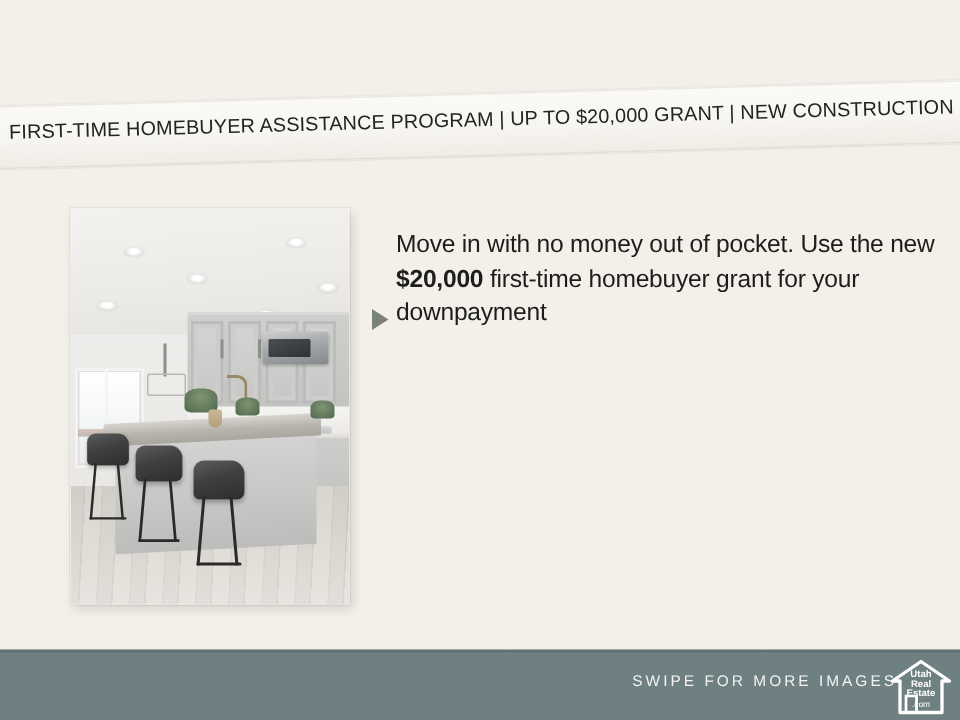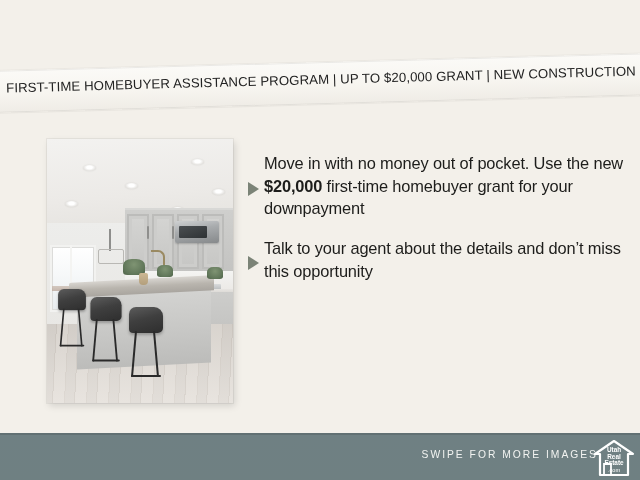--- a/index.html
+++ b/index.html
@@ -244,21 +244,21 @@
   
   .bullets {
     position: absolute;
     left: 248px;
     top: 152px;
     width: 382px;
   }
   .bullet {
     position: relative;
     display: flex;
-    align-items: center;
+    align-items: flex-end;
     margin-bottom: 17px;
   }
   .tri {
     flex: 0 0 auto;
     width: 0; height: 0;
     margin-top: 7px;
     margin-right: 5px;
     border-top: 7px solid transparent;
     border-bottom: 7px solid transparent;
     border-left: 11px solid #7b8377;
@@ -399,24 +399,20 @@
   </div>
 
   <div class="bullets">
 
     <div class="bullet">
       <span class="tri"></span>
       <div class="bullet-text"><span>Move in with no money out of pocket. Use the new </span><b>$20,000</b><span> first-time homebuyer grant for your downpayment</span></div>
     </div>
 
 
-    <div class="bullet">
-      <span class="tri"></span>
-      <div class="bullet-text"><span>Talk to your agent about the details and don’t miss this opportunity</span><b></b><span></span></div>
-    </div>
 
   </div>
 
   <div class="footer">
     <div class="swipe">SWIPE FOR MORE IMAGES</div>
 
     <div class="logo">
       <svg width="44" height="40" viewBox="0 0 44 40">
         <path d="M22 3 L41 16 L36 16 L36 37 L8 37 L8 16 L3 16 Z" fill="none" stroke="#ffffff" stroke-width="2.2" stroke-linejoin="round"></path>
         <path d="M12 37 L12 26 L19 26 L19 37" fill="none" stroke="#ffffff" stroke-width="1.8"></path>

